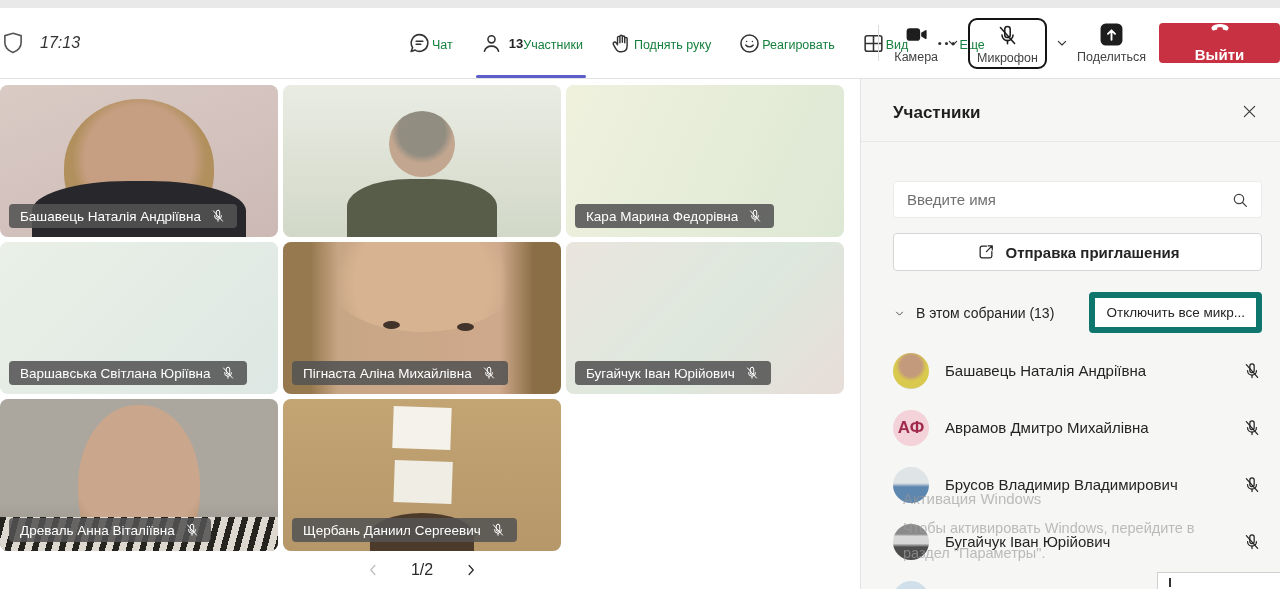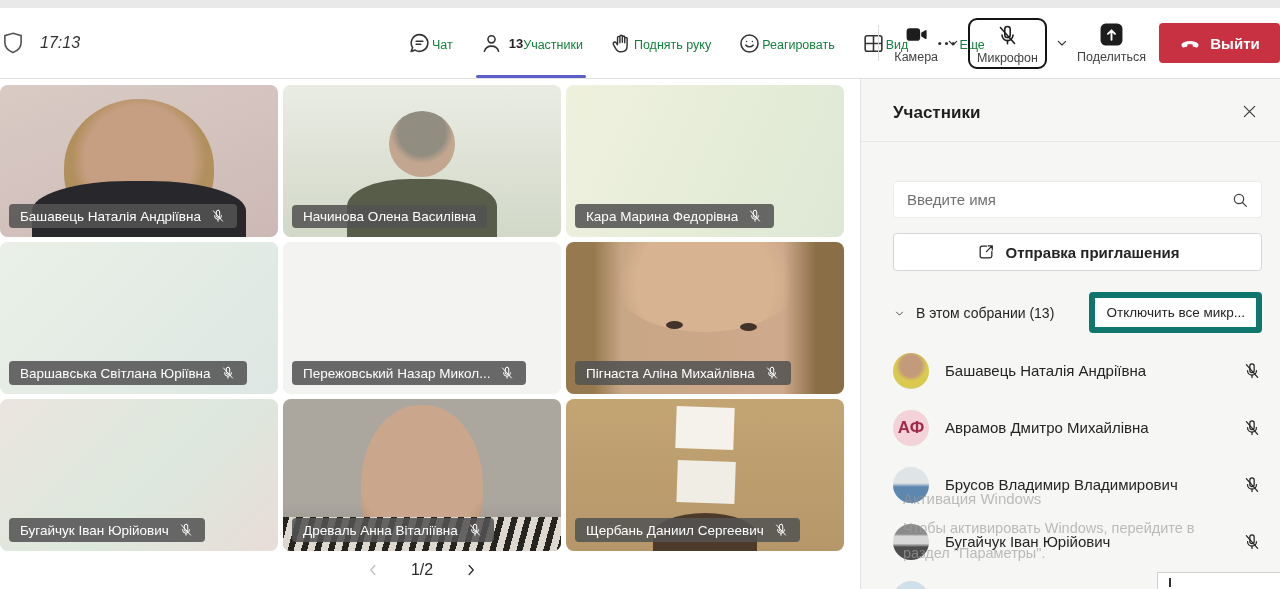--- a/index.html
+++ b/index.html
@@ -23,23 +23,23 @@
   .tab.active::after{content:"";position:absolute;left:6px;right:6px;bottom:0;height:3px;
        border-radius:3px;background:var(--accent,#5b5fc7);}
   .right-controls{position:absolute;right:0;top:0;height:70px;display:flex;align-items:center;gap:7px;}
   .vdivider{width:1px;height:36px;background:#dcdcdc;margin-right:8px;}
   .ctrl{display:flex;flex-direction:column;align-items:center;justify-content:center;cursor:pointer;}
   .ctrl-ico svg{width:25px;height:25px;color:#1d1d1d;display:block;}
   .ctrl-label{font-size:12.5px;color:#424242;margin-top:3px;white-space:nowrap;}
   .chev{width:16px;height:16px;color:#333;cursor:pointer;}
   .chev svg{width:16px;height:16px;}
   .mic-boxed{border:2px solid #141414;border-radius:9px;padding:3px 7px 2px;}
-  .leave-btn{display:flex;align-items:center;justify-content:center;gap:9px;width:121px;height:40px;
+  .leave-btn{display:flex;align-items:center;justify-content:flex-end;gap:9px;width:121px;height:40px;
        background:var(--leave,#c83141);color:#fff;border-radius:4px;font-size:15px;font-weight:bold;
-       cursor:pointer;margin-left:6px;}
+       cursor:pointer;margin-left:6px;flex-direction:column;}
   .leave-btn svg{width:22px;height:22px;}
   
   .main{position:absolute;top:79px;left:0;right:0;bottom:0;background:#fff;}
   .grid{position:absolute;left:0;top:6px;display:grid;grid-template-columns:repeat(3,278px);
         grid-auto-rows:152px;gap:5px;}
   .tile{position:relative;border-radius:8px;overflow:hidden;cursor:pointer;background:#eee;}
   .scene{position:absolute;inset:0;}
   .name-tag{position:absolute;left:9px;bottom:9px;max-width:calc(100% - 26px);display:flex;
         align-items:center;gap:9px;background:rgba(83,83,83,.87);color:#fff;border-radius:4px;
         padding:4px 11px;font-size:13.5px;white-space:nowrap;}
@@ -298,24 +298,20 @@
                 <path d="M12 16.9v3"></path>
                 <path d="M5.2 4.4l13.6 15.2"></path>
               </svg>
             </span>
     </div>
   </div>
 
   <div class="tile t-nachynova">
     <div class="scene"></div>
 
-    <div class="name-tag">
-      <span class="tag-name">Начинова Олена Василівна</span>
-
-    </div>
   </div>
 
   <div class="tile t-kara">
     <div class="scene"></div>
 
     <div class="name-tag">
       <span class="tag-name">Кара Марина Федорівна</span>
       <span class="tag-mic">
               <svg viewBox="0 0 24 24" fill="none" stroke="currentColor" stroke-width="1.5" stroke-linecap="round">
                 <rect x="9.4" y="3.4" width="5.2" height="10.6" rx="2.6"></rect>
@@ -336,35 +332,20 @@
               <svg viewBox="0 0 24 24" fill="none" stroke="currentColor" stroke-width="1.5" stroke-linecap="round">
                 <rect x="9.4" y="3.4" width="5.2" height="10.6" rx="2.6"></rect>
                 <path d="M6.7 11.6a5.3 5.3 0 0 0 10.6 0"></path>
                 <path d="M12 16.9v3"></path>
                 <path d="M5.2 4.4l13.6 15.2"></path>
               </svg>
             </span>
     </div>
   </div>
 
-  <div class="tile t-perezhovskyi">
-    <div class="scene"></div>
-
-    <div class="name-tag">
-      <span class="tag-name">Пережовський Назар Микол...</span>
-      <span class="tag-mic">
-              <svg viewBox="0 0 24 24" fill="none" stroke="currentColor" stroke-width="1.5" stroke-linecap="round">
-                <rect x="9.4" y="3.4" width="5.2" height="10.6" rx="2.6"></rect>
-                <path d="M6.7 11.6a5.3 5.3 0 0 0 10.6 0"></path>
-                <path d="M12 16.9v3"></path>
-                <path d="M5.2 4.4l13.6 15.2"></path>
-              </svg>
-            </span>
-    </div>
-  </div>
 
   <div class="tile t-pihnasta">
     <div class="scene"></div>
 
     <div class="name-tag">
       <span class="tag-name">Пігнаста Аліна Михайлівна</span>
       <span class="tag-mic">
               <svg viewBox="0 0 24 24" fill="none" stroke="currentColor" stroke-width="1.5" stroke-linecap="round">
                 <rect x="9.4" y="3.4" width="5.2" height="10.6" rx="2.6"></rect>
                 <path d="M6.7 11.6a5.3 5.3 0 0 0 10.6 0"></path>

